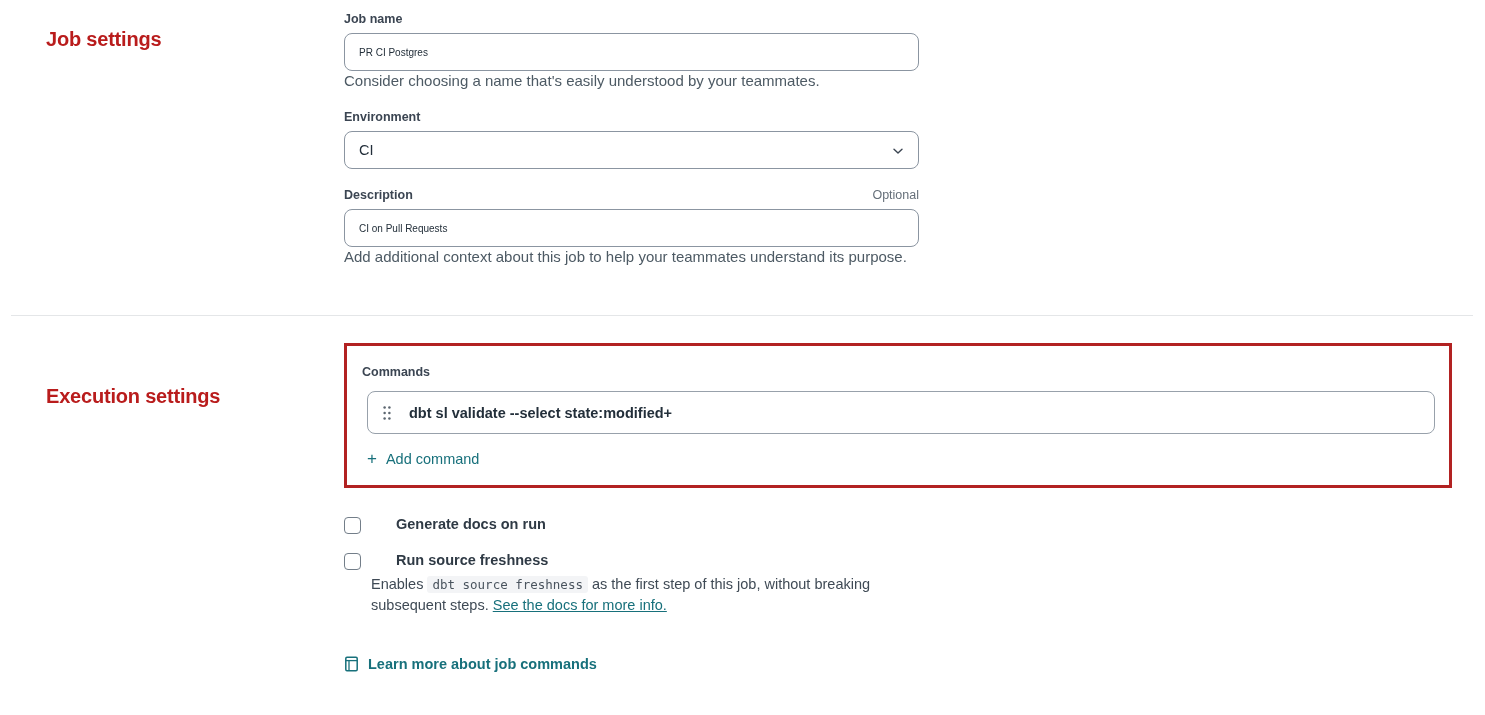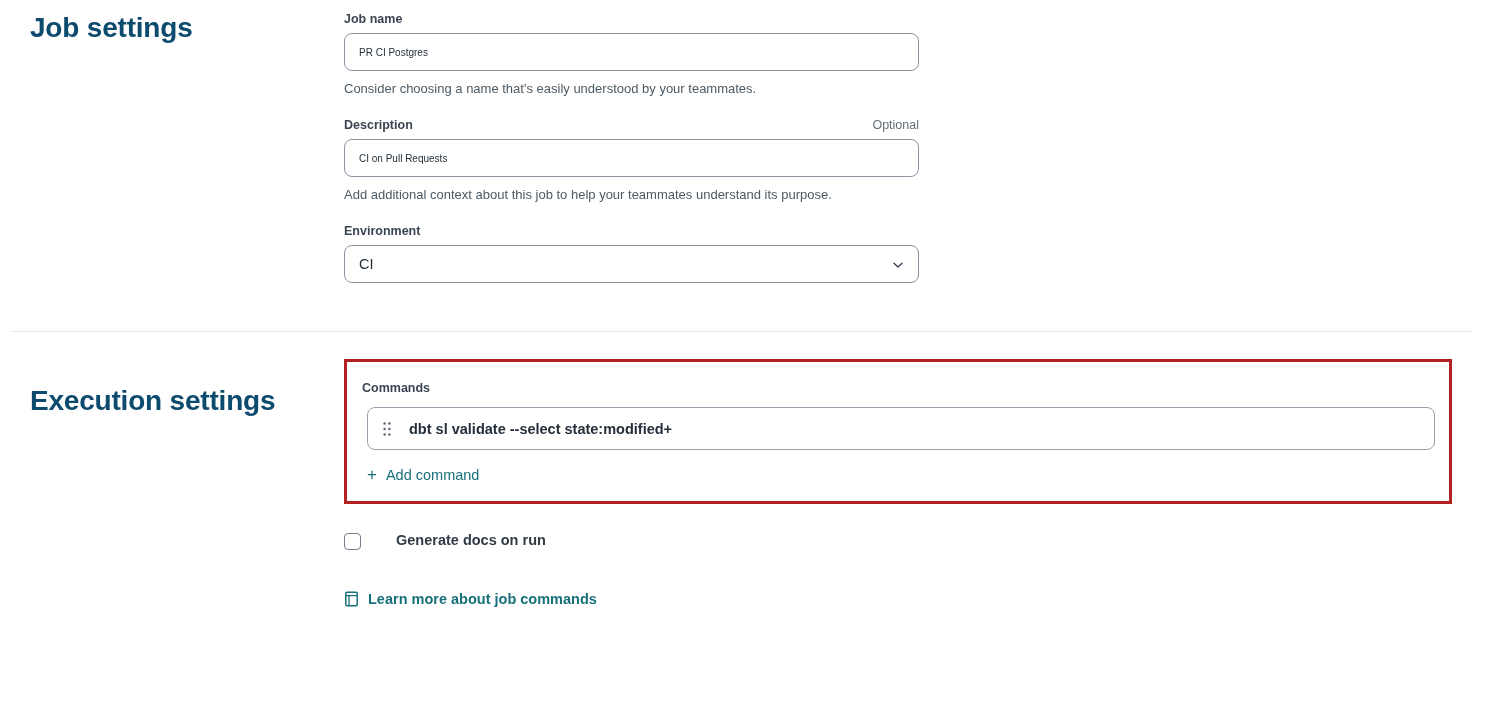--- a/index.html
+++ b/index.html
@@ -11,24 +11,24 @@
     overflow: hidden;
     font-family: "Liberation Sans", sans-serif;
     color: #232f3a;
     -webkit-font-smoothing: antialiased;
   }
   .page { padding-top: 12px; }
 
   .section { display: flex; }
   .label-col { flex: 0 0 344px; width: 344px; padding-left: 30px; }
   .section-title {
-    margin: 0;
-    font-size: 28px;
+    margin: 16px;
+    font-size: 20px;
     font-weight: 700;
-    color: #0c4a6e;
+    color: #b91c1c;
     letter-spacing: -0.2px;
   }
   .content-col { flex: 1 1 auto; padding-right: 33px; min-width: 0; }
   .form-narrow { max-width: 575px; }
 
   .field { margin-bottom: 19px; }
   .field:last-child { margin-bottom: 0; }
   .field-label {
     display: block;
     font-size: 12.5px;
@@ -45,21 +45,21 @@
     height: 38px;
     border: 1px solid #8b95a1;
     border-radius: 8px;
     padding: 0 14px;
     font-family: "Liberation Sans", sans-serif;
     font-size: 10px;
     color: #232f3a;
     background: #fff;
     outline: none;
   }
-  .hint { margin: 8px 0 0; font-size: 13px; color: #4d5a64; line-height: 20px; }
+  .hint { margin: 0 0 0; font-size: 15px; color: #4d5a64; line-height: 20px; }
 
   .select-box {
     height: 38px;
     border: 1px solid #8b95a1;
     border-radius: 8px;
     background: #fff;
     display: flex;
     align-items: center;
     justify-content: space-between;
     padding: 0 14px;
@@ -156,38 +156,38 @@
     <div class="content-col">
       <div class="form-narrow">
 
         <div class="field">
           <label class="field-label">Job name</label>
           <input class="text-input" type="text" value="PR CI Postgres" style="">
           <p class="hint">Consider choosing a name that's easily understood by your teammates.</p>
         </div>
 
         <div class="field">
-          <div class="label-row">
-            <label class="field-label">Description</label>
-            <span class="optional-badge">Optional</span>
-          </div>
-          <input class="text-input" type="text" value="CI on Pull Requests" style="">
-          <p class="hint">Add additional context about this job to help your teammates understand its purpose.</p>
-        </div>
-
-        <div class="field">
           <label class="field-label">Environment</label>
           <div class="select-box" role="button">
             <span>CI</span>
             <span class="chevron">
               <svg width="12" height="8" viewBox="0 0 12 8" fill="none">
                 <path d="M2 2.2 L6 6 L10 2.2" stroke="#3b4552" stroke-width="1.4" fill="none" stroke-linecap="round" stroke-linejoin="round"></path>
               </svg>
             </span>
           </div>
+        </div>
+
+        <div class="field">
+          <div class="label-row">
+            <label class="field-label">Description</label>
+            <span class="optional-badge">Optional</span>
+          </div>
+          <input class="text-input" type="text" value="CI on Pull Requests" style="">
+          <p class="hint">Add additional context about this job to help your teammates understand its purpose.</p>
         </div>
 
       </div>
     </div>
   </section>
 
   <hr class="divider">
 
   <section class="section section-exec">
     <div class="label-col">
@@ -220,20 +220,32 @@
 
       <div class="checkbox-group">
 
         <div class="checkbox-row">
           <span class="checkbox" role="checkbox" aria-checked="false"></span>
           <div>
             <div class="cb-label">Generate docs on run</div>
           </div>
         </div>
 
+        <div class="checkbox-row">
+          <span class="checkbox" role="checkbox" aria-checked="false"></span>
+          <div>
+            <div class="cb-label">Run source freshness</div>
+            <p class="cb-desc cb-desc-wrap">
+              <span>Enables</span>
+              <span class="inline-code">dbt source freshness</span>
+              <span>as the first step of this job, without breaking subsequent steps.</span>
+              <a class="docs-link">See the docs for more info.</a>
+            </p>
+          </div>
+        </div>
 
       </div>
 
       <a class="learn-more">
         <span style="display:flex;align-items:center;">
           <svg width="15" height="16" viewBox="0 0 15 16" fill="none">
             <rect x="1.8" y="1.2" width="11.4" height="13.6" rx="1.2" stroke="#17707b" stroke-width="1.5"></rect>
             <line x1="1.8" y1="4.6" x2="13.2" y2="4.6" stroke="#17707b" stroke-width="1.3"></line>
             <line x1="5" y1="4.6" x2="5" y2="14.8" stroke="#17707b" stroke-width="1.3"></line>
           </svg>

